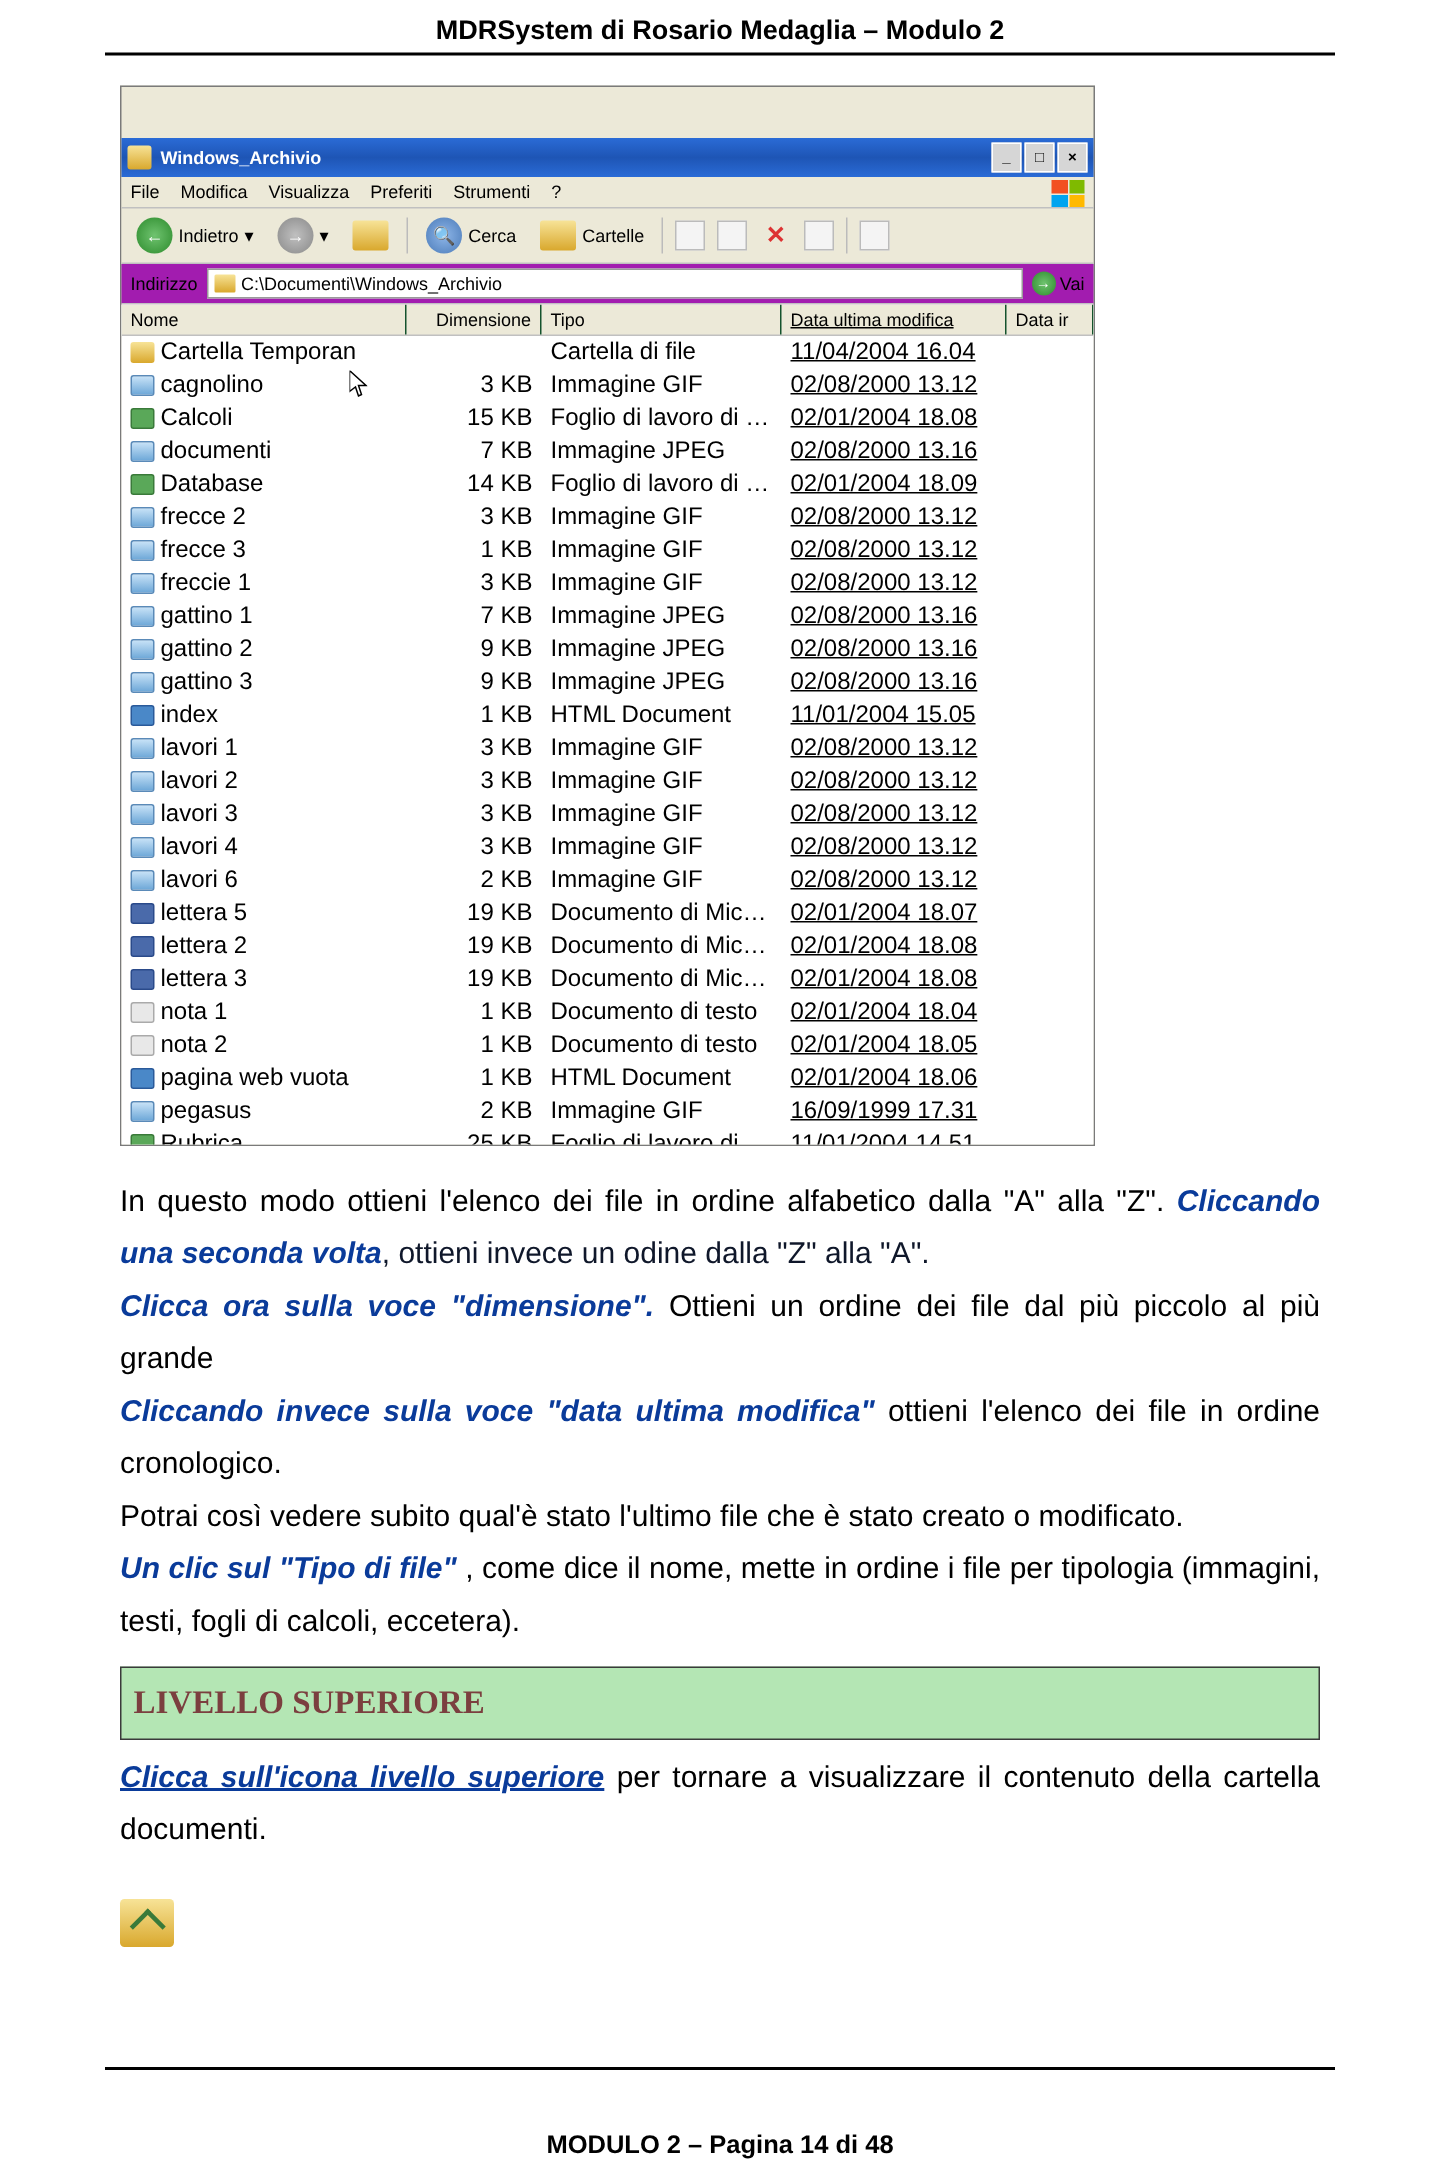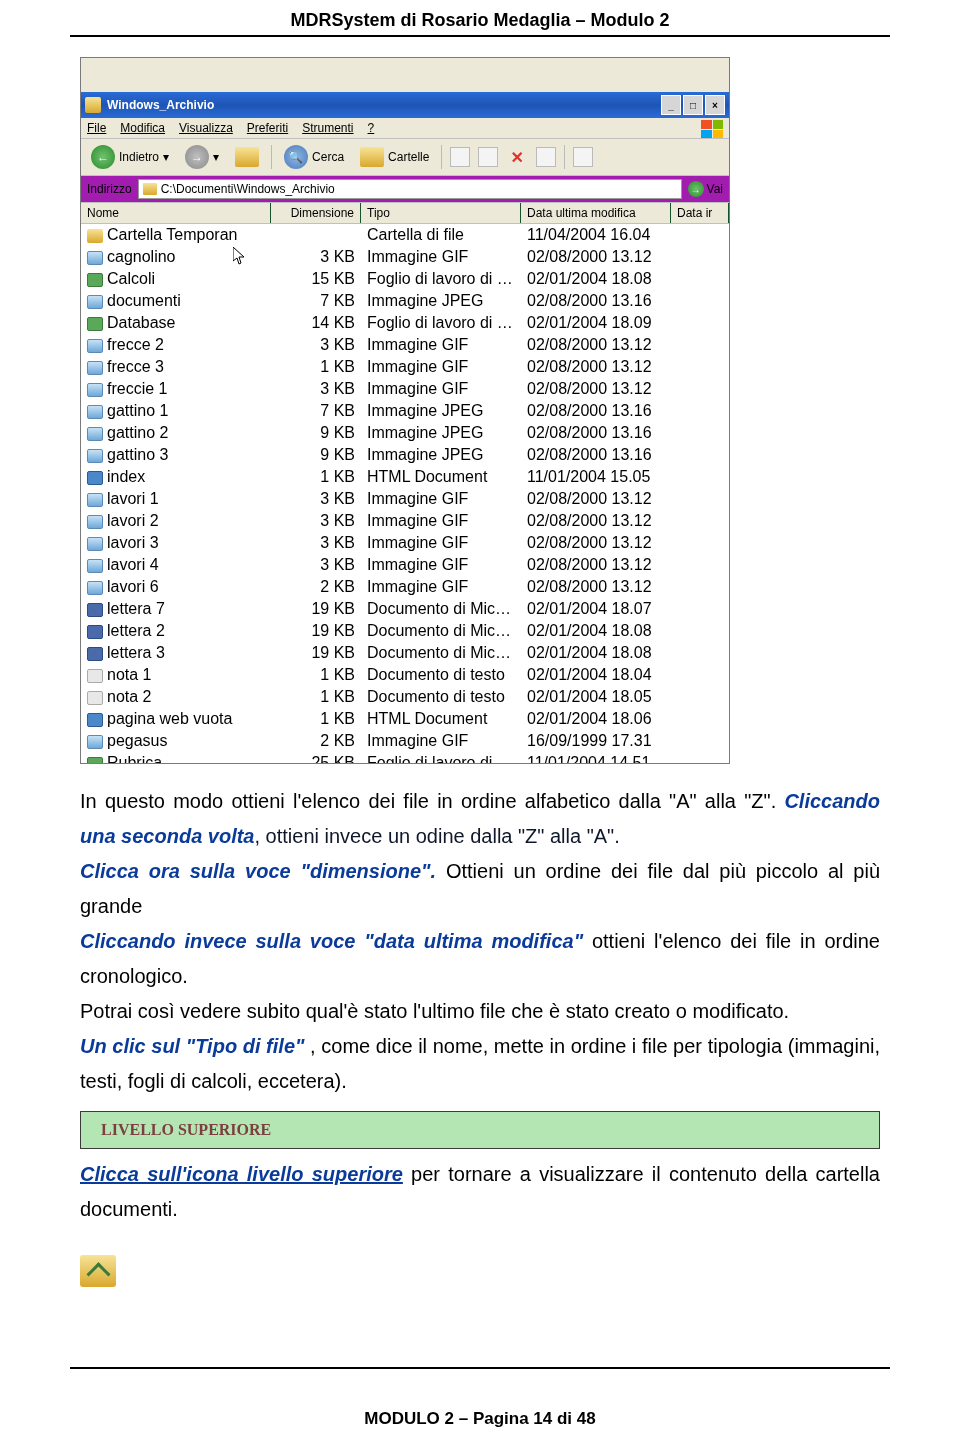--- a/index.html
+++ b/index.html
@@ -66,21 +66,21 @@
   }
   .menubar {
     background: #ece9d8;
     border-bottom: 1px solid #c0c0c0;
     padding: 3px 6px;
     display: flex;
     gap: 14px;
     font-size: 12px;
     position: relative;
   }
-  .menubar .menuitem { cursor: pointer; text-decoration: underline; }
+  .menubar .menuitem { cursor: pointer; }
   .menubar .winlogo {
     position: absolute; right: 6px; top: 2px;
     width: 22px; height: 18px;
     display: grid;
     grid-template-columns: 1fr 1fr;
     grid-template-rows: 1fr 1fr;
     gap: 1px;
   }
   .winlogo div:nth-child(1){background:#f25022;}
   .winlogo div:nth-child(2){background:#7fba00;}
@@ -172,21 +172,21 @@
     font-size: 12px;
   }
   .lv-header .col {
     padding: 3px 6px;
     border-right: 1px solid #14532d;
     cursor: pointer;
   }
   .col-name { width: 190px; }
   .col-size { width: 90px; text-align: right; }
   .col-type { width: 160px; }
-  .col-date { width: 150px; }
+  .col-date { width: 150px; text-decoration: underline; }
   .col-extra { flex: 1; }
   .lv-body {
     font-size: 16px;
   }
   .lv-row {
     display: flex;
     align-items: center;
     padding: 1px 0;
     cursor: pointer;
   }
@@ -232,26 +232,26 @@
     font-size: 20px;
     line-height: 1.75;
     text-align: justify;
     margin-top: 6px;
   }
   .blue-italic { color: #0a3b9a; font-style: italic; font-weight: bold; }
   .blue-sep { color: #0f172a; }
   .heading-box {
     background: #b4e6b4;
     border: 1px solid #3a3a3a;
-    padding: 4px 20px;
+    padding: 4px 8px;
     margin-top: 12px;
     color: #7b3f3f;
     font-family: 'Times New Roman', serif;
     font-weight: bold;
-    font-size: 16px;
+    font-size: 22px;
   }
   .up-icon-block {
     margin-top: 28px;
   }
   .up-icon {
     width: 36px; height: 32px;
     background: linear-gradient(#f7e397, #d9a82d);
     border-radius: 3px;
     position: relative;
     display: flex;
@@ -478,21 +478,21 @@
             <div class="cell col-extra"></div>
           </div>
           <div class="lv-row">
             <div class="cell col-name"><span class="file-icon i-gif"></span><span>lavori 6</span></div>
             <div class="cell col-size">2 KB</div>
             <div class="cell col-type">Immagine GIF</div>
             <div class="cell col-date">02/08/2000 13.12</div>
             <div class="cell col-extra"></div>
           </div>
           <div class="lv-row">
-            <div class="cell col-name"><span class="file-icon i-doc"></span><span>lettera 7</span></div>
+            <div class="cell col-name"><span class="file-icon i-doc"></span><span>lettera 5</span></div>
             <div class="cell col-size">19 KB</div>
             <div class="cell col-type">Documento di Micro...</div>
             <div class="cell col-date">02/01/2004 18.07</div>
             <div class="cell col-extra"></div>
           </div>
           <div class="lv-row">
             <div class="cell col-name"><span class="file-icon i-doc"></span><span>lettera 2</span></div>
             <div class="cell col-size">19 KB</div>
             <div class="cell col-type">Documento di Micro...</div>
             <div class="cell col-date">02/01/2004 18.08</div>

